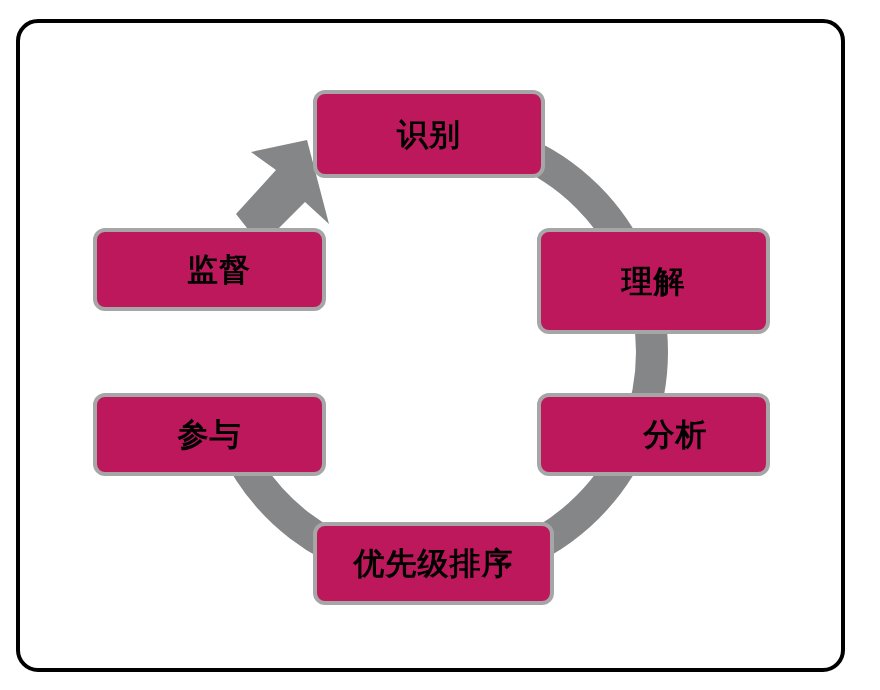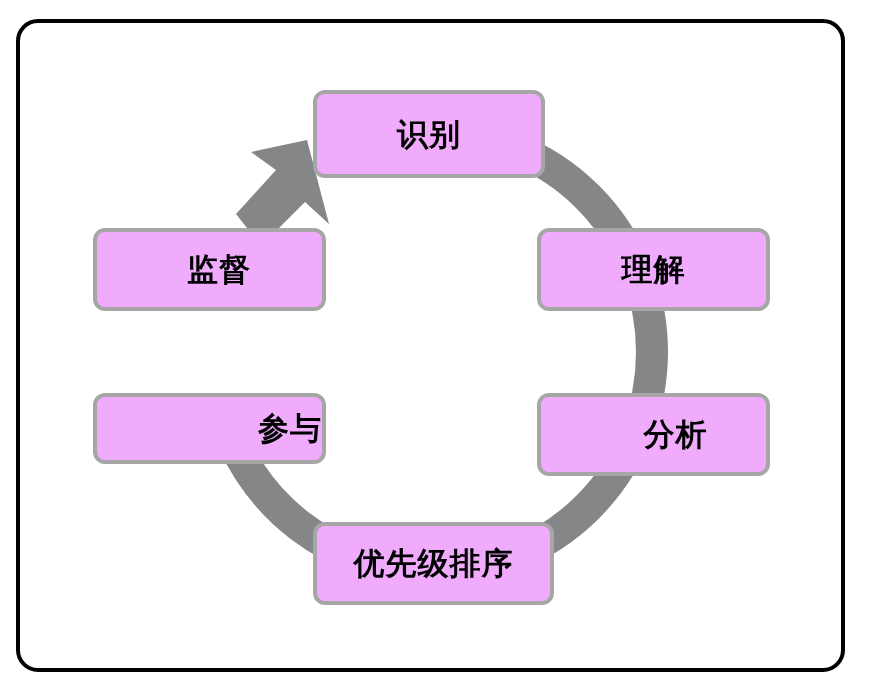--- a/index.html
+++ b/index.html
@@ -32,42 +32,42 @@
   }
   .ring-layer {
     position: absolute;
     left: 0; top: 0;
     width: 880px;
     height: 690px;
   }
   .node {
     position: absolute;
     box-sizing: border-box;
-    background: #f0abfc;
+    background: #be185d;
     border: 4px solid #a6a6a6;
     border-radius: 12px;
     display: flex;
     align-items: center;
     justify-content: center;
     color: #000000;
     font-weight: bold;
     font-size: 31px;
     letter-spacing: 1px;
     line-height: 1;
     text-align: center;
   }
   .node-label {
     display: block;
     white-space: nowrap;
   }
   .n-identify { left: 313px; top:  90px; width: 232px; height: 88px; }
-  .n-understand { left: 537px; top: 228px; width: 233px; height: 83px; }
+  .n-understand { left: 537px; top: 228px; width: 233px; height: 106px; }
   .n-analyze  { left: 537px; top: 393px; width: 233px; height: 83px; padding-left: 44px; }
   .n-prioritize { left: 313px; top: 522px; width: 241px; height: 83px; }
-  .n-engage   { left:  93px; top: 393px; width: 233px; height: 71px; justify-content: flex-end; }
+  .n-engage   { left:  93px; top: 393px; width: 233px; height: 83px; }
   .n-monitor  { left:  93px; top: 228px; width: 233px; height: 83px; padding-left: 19px; }
 </style>
 </head>
 <body>
 
 <div id="canvas">
 
   <div class="frame"></div>
 
   <svg class="ring-layer" viewBox="0 0 880 690" width="880" height="690">

